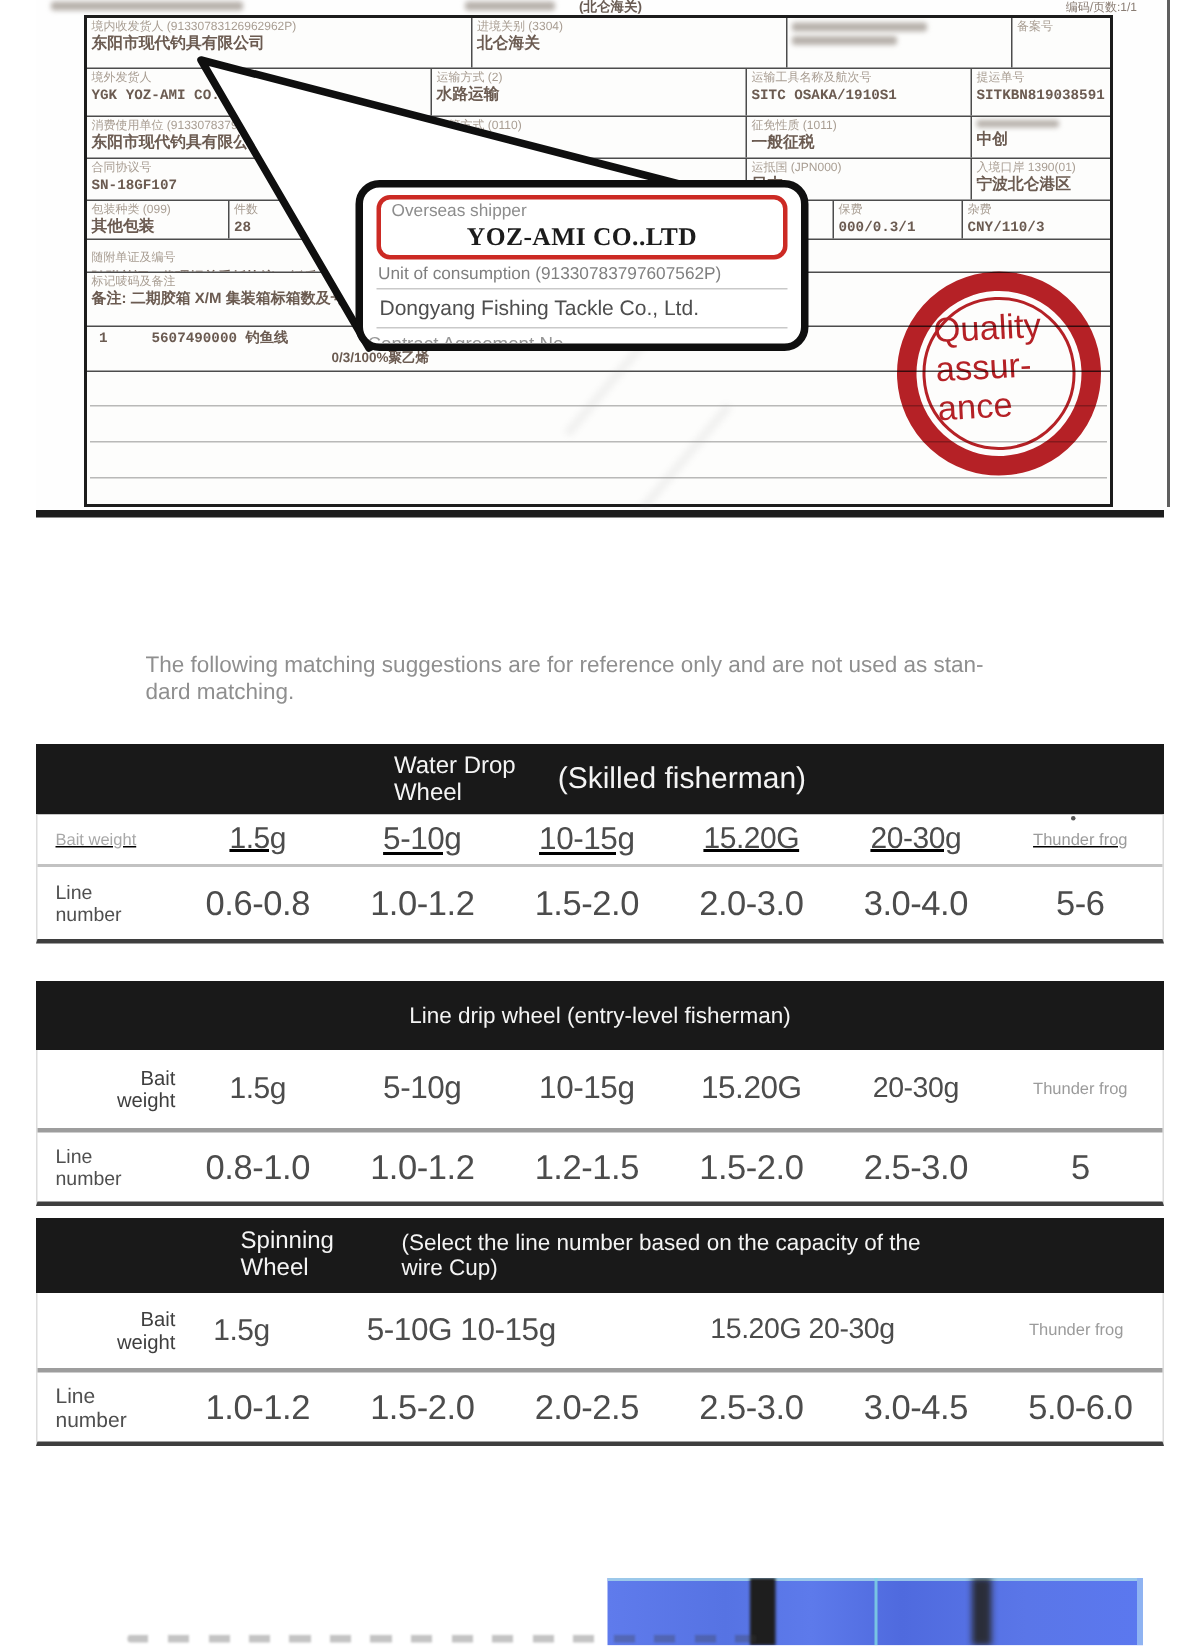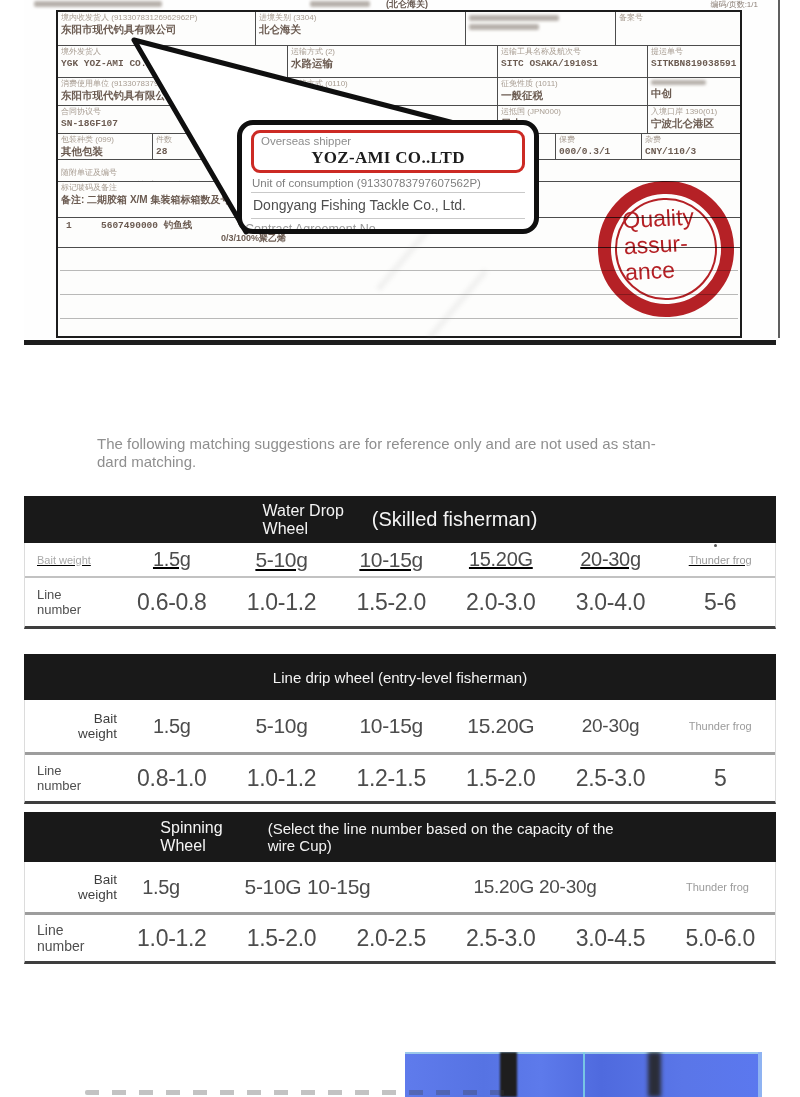--- a/index.html
+++ b/index.html
@@ -92,21 +92,21 @@
     <div class="doc-topstrip">
       <div class="redact" style="position:absolute;left:10px;top:1px;width:128px;height:6px;"></div>
       <div class="redact" style="position:absolute;left:286px;top:1px;width:60px;height:6px;"></div>
       <div class="doc-office">(北仑海关)</div>
       <div class="doc-pageinfo">编码/页数:1/1</div>
     </div>
 
     <div class="doc-table">
 
       <div class="dr" style="height:34px;">
-        <div class="dc" style="width:198px;">
+        <div class="dc" style="width:257px;">
           <div class="dl">境内收发货人 (91330783126962962P)</div>
           <div class="dv">东阳市现代钓具有限公司</div>
         </div>
         <div class="dc" style="width:210px;">
           <div class="dl">进境关别 (3304)</div>
           <div class="dv">北仑海关</div>
         </div>
         <div class="dc" style="width:150px;">
           <div class="redact" style="width:90px;height:6px;margin:2px 0 3px 0;"></div>
           <div class="redact" style="width:70px;height:6px;"></div>

